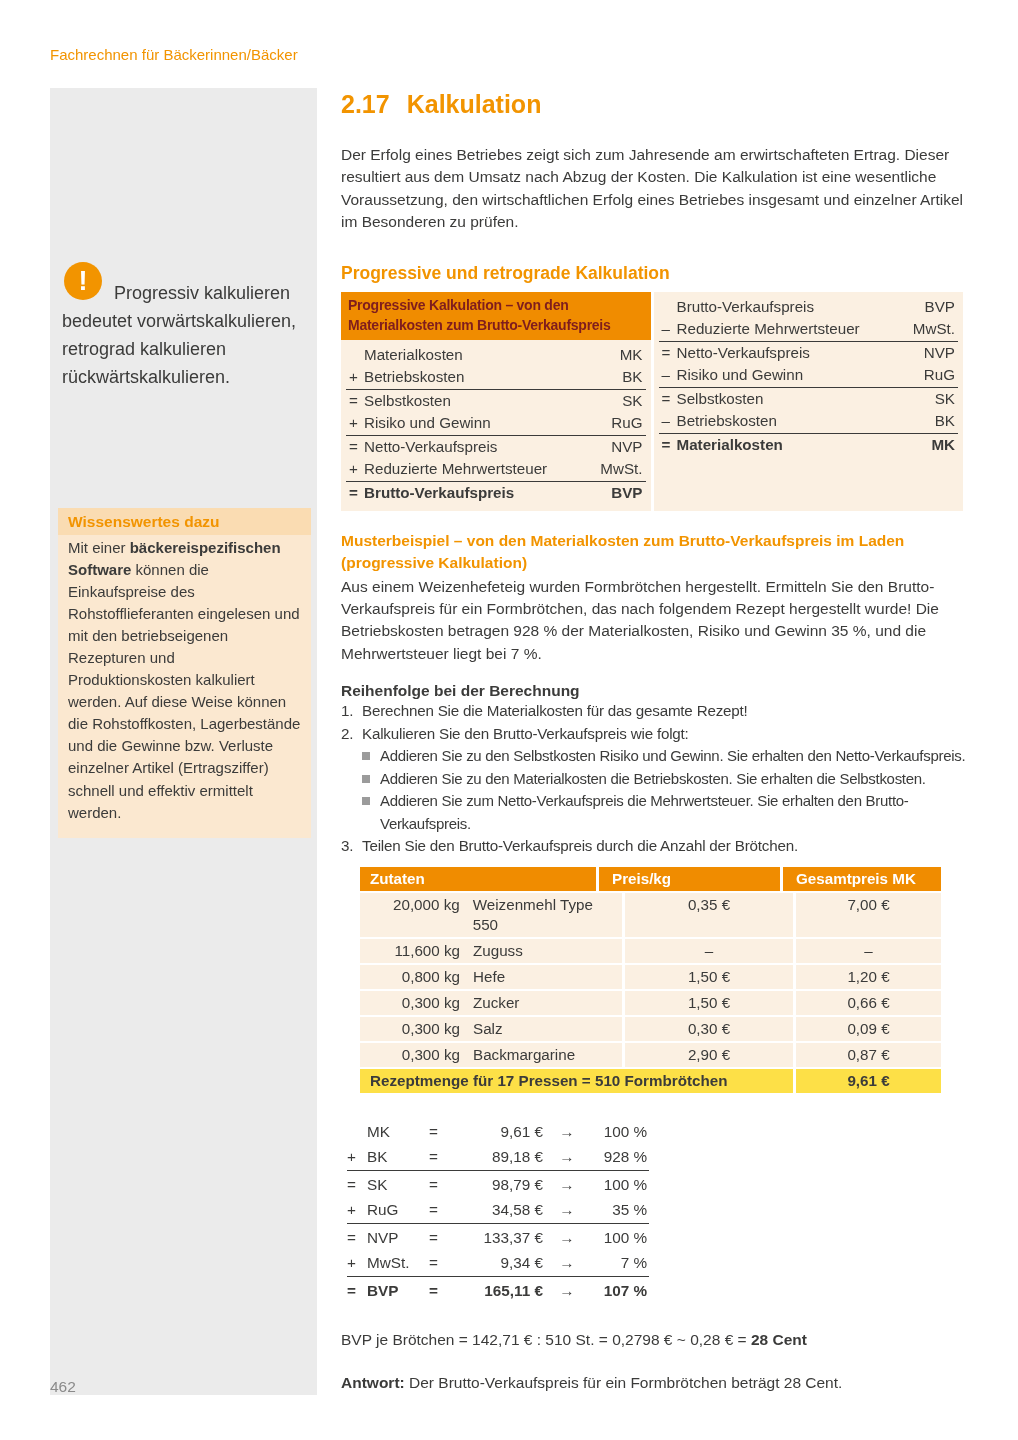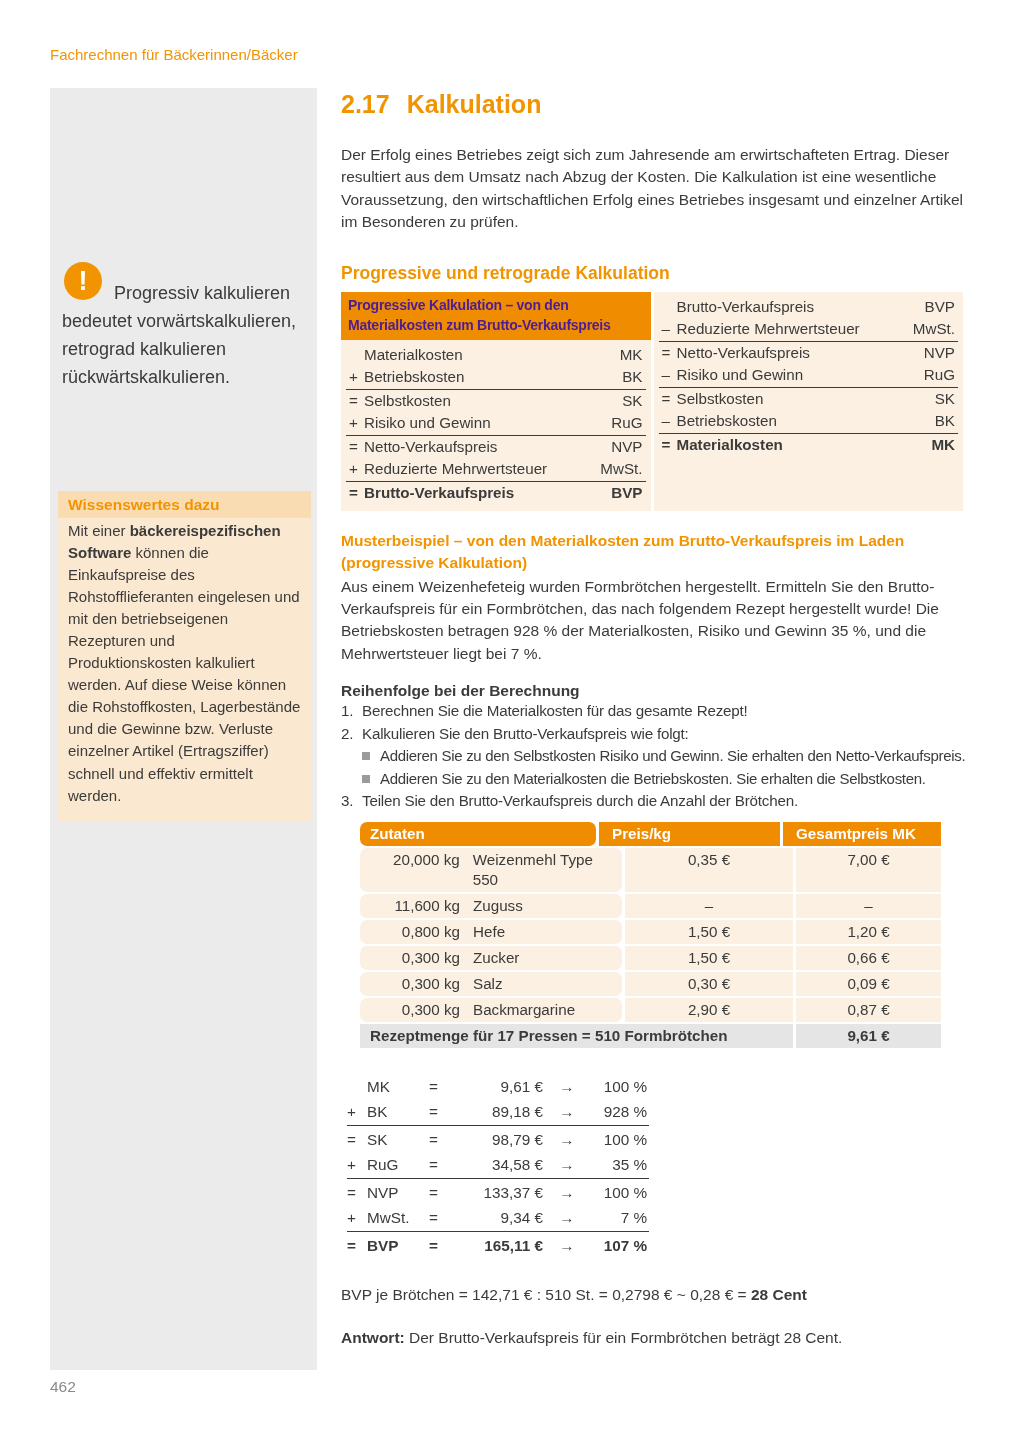--- a/index.html
+++ b/index.html
@@ -17,38 +17,38 @@
   
   .sidebar { width:267px; min-height:1282px; background:#EBEBEB; position:relative; flex:none; }
   .note { position:absolute; top:172px; left:12px; right:10px; }
   .note-icon {
     position:absolute; left:2px; top:2px; width:38px; height:38px; border-radius:50%;
     background:#F29400; color:#fff; font-weight:bold; font-size:27px;
     display:flex; align-items:center; justify-content:center;
   }
   .note-text { margin:0; padding-top:19px; text-indent:52px; font-size:18px; line-height:1.56; }
 
-  .infobox { position:absolute; top:403px; left:8px; right:6px; }
+  .infobox { position:absolute; top:420px; left:8px; right:6px; }
   .infobox-title { background:#FADCB2; color:#F29400; font-weight:bold; font-size:15.5px; padding:5px 10px 4px; }
   .infobox-body { background:#FBE8D0; margin:0; padding:2px 10px 14px; font-size:15px; line-height:1.47; }
   .infobox-body b { font-weight:bold; }
 
   
   .main { flex:1; padding-left:24px; }
   .section-title { margin:2px 0 0; font-size:25px; color:#F29400; font-weight:bold; display:flex; }
   .section-title .num { margin-right:17px; }
   .body-text { margin:0; font-size:15.5px; line-height:1.45; }
   .intro { margin-top:25px; }
   .subsection-title { margin:29px 0 8px; font-size:17.5px; color:#F29400; font-weight:bold; }
 
   
   .cmp { display:flex; gap:3px; width:622px; }
   .cmp-col { width:309.5px; flex:none; display:flex; flex-direction:column; }
   .cmp-head {
-    background:#F08C00; color:#4c1d95; font-weight:bold; font-size:14px;
+    background:#F08C00; color:#7f1d1d; font-weight:bold; font-size:14px;
     letter-spacing:-0.25px; line-height:1.42; padding:4px 7px; white-space:nowrap;
   }
   .cmp-body { background:#FBF0E2; padding:4px 0 7px; flex:1; }
   .cmp-row { display:flex; align-items:baseline; margin:0 5px; padding:0 3px; line-height:22.5px; font-size:15.2px; }
   .cmp-row.rule { border-top:1.2px solid #3B3B3A; }
   .cmp-op { width:15px; flex:none; }
   .cmp-label { flex:1; }
   .cmp-code { text-align:right; }
   .bold { font-weight:bold; }
 
@@ -58,29 +58,29 @@
   .step-num { width:21px; flex:none; }
   .step-text { flex:1; }
   .bullet { display:flex; padding-left:21px; font-size:15px; letter-spacing:-0.3px; line-height:1.5; }
   .bullet-marker { width:8px; height:8px; background:#9B9B9B; margin:7px 10px 0 0; flex:none; }
   .bullet-text { flex:1; }
 
   
   .zutaten { margin:10px 0 0 19px; width:581px; font-size:15.2px; }
   .z-row { display:flex; margin-bottom:2px; }
   .z-cell { background:#FBF0E2; padding:2px 0; line-height:20px; }
-  .z-group { flex:1; display:flex; margin-right:3px;border-radius:7px; }
+  .z-group { flex:1; display:flex; margin-right:3px; }
   .z-amount { width:100px; text-align:right; }
   .z-name { padding-left:13px; }
   .z-price { width:168px; margin-right:3px; text-align:center; }
   .z-total { width:145px; text-align:center; }
   .z-head .z-cell { background:#F08C00; color:#fff; font-weight:bold; text-align:left; }
   .z-head .z-zutaten { padding-left:10px; }
   .z-head .z-price, .z-head .z-total { padding-left:13px; text-align:left; }
-  .z-foot .z-cell { background:#e5e5e5; font-weight:bold; }
+  .z-foot .z-cell { background:#fde047; font-weight:bold; }
   .z-foot .z-label { flex:1; margin-right:3px; padding-left:10px; }
 
   
   .calcblock { margin:27px 0 0 6px; width:302px; font-size:15.3px; }
   .calc-row { display:flex; align-items:baseline; line-height:24.5px; }
   .calc-row.rule-after { border-bottom:1.4px solid #3B3B3A; padding-bottom:1px; margin-bottom:2px; }
   .c-op { width:20px; flex:none; }
   .c-code { width:62px; flex:none; }
   .c-eq { width:24px; flex:none; }
   .c-val { width:90px; flex:none; text-align:right; }
@@ -218,20 +218,24 @@
       <span class="step-text">Kalkulieren Sie den Brutto-Verkaufspreis wie folgt:</span>
     </div>
     <div class="bullet">
       <span class="bullet-marker"></span>
       <span class="bullet-text">Addieren Sie zu den Selbstkosten Risiko und Gewinn. Sie erhalten den Netto-Verkaufspreis.</span>
     </div>
     <div class="bullet">
       <span class="bullet-marker"></span>
       <span class="bullet-text">Addieren Sie zu den Materialkosten die Betriebskosten. Sie erhalten die Selbstkosten.</span>
     </div>
+    <div class="bullet">
+      <span class="bullet-marker"></span>
+      <span class="bullet-text">Addieren Sie zum Netto-Verkaufspreis die Mehrwertsteuer. Sie erhalten den Brutto-Verkaufspreis.</span>
+    </div>
     <div class="step">
       <span class="step-num">3.</span>
       <span class="step-text">Teilen Sie den Brutto-Verkaufspreis durch die Anzahl der Brötchen.</span>
     </div>
 
     <div class="zutaten">
       <div class="z-row z-head">
         <div class="z-cell z-group z-zutaten">Zutaten</div>
         <div class="z-cell z-price">Preis/kg</div>
         <div class="z-cell z-total">Gesamtpreis MK</div>

